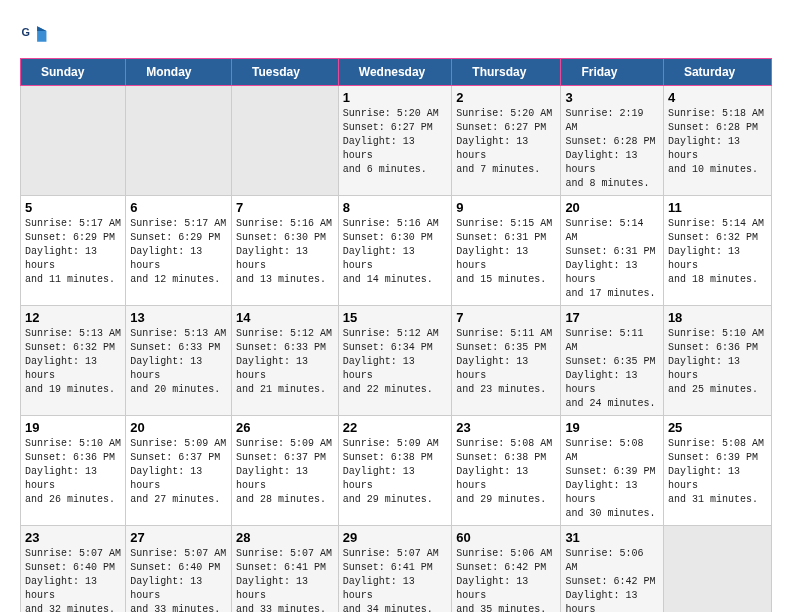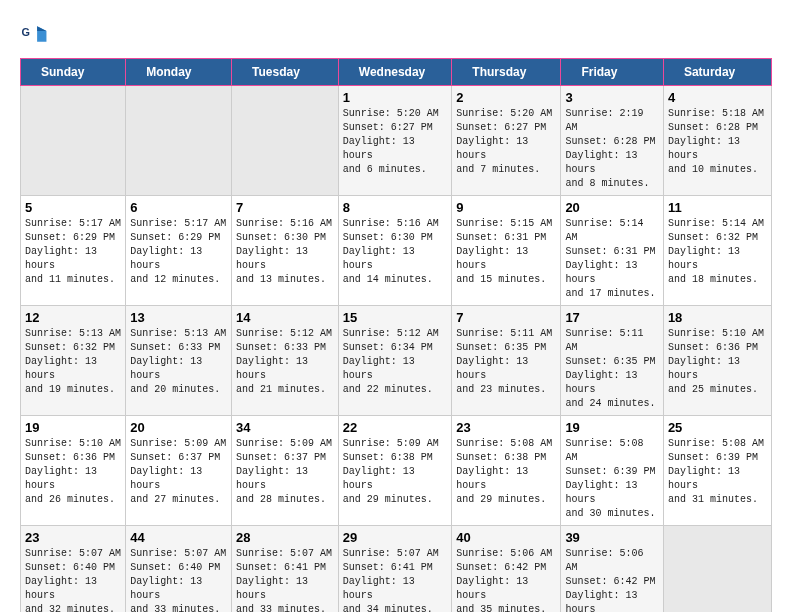--- a/index.html
+++ b/index.html
@@ -264,21 +264,21 @@
 and 26 minutes.</div>
         </td>
         <td>
           <div class="day-num">20</div>
           <div class="day-info" style="white-space: pre-line;">Sunrise: 5:09 AM
 Sunset: 6:37 PM
 Daylight: 13 hours
 and 27 minutes.</div>
         </td>
         <td>
-          <div class="day-num">34</div>
+          <div class="day-num">26</div>
           <div class="day-info" style="white-space: pre-line;">Sunrise: 5:09 AM
 Sunset: 6:37 PM
 Daylight: 13 hours
 and 28 minutes.</div>
         </td>
         <td>
           <div class="day-num">22</div>
           <div class="day-info" style="white-space: pre-line;">Sunrise: 5:09 AM
 Sunset: 6:38 PM
 Daylight: 13 hours
@@ -308,49 +308,49 @@
       </tr>
       <tr>
         <td>
           <div class="day-num">23</div>
           <div class="day-info" style="white-space: pre-line;">Sunrise: 5:07 AM
 Sunset: 6:40 PM
 Daylight: 13 hours
 and 32 minutes.</div>
         </td>
         <td>
-          <div class="day-num">44</div>
+          <div class="day-num">27</div>
           <div class="day-info" style="white-space: pre-line;">Sunrise: 5:07 AM
 Sunset: 6:40 PM
 Daylight: 13 hours
 and 33 minutes.</div>
         </td>
         <td>
           <div class="day-num">28</div>
           <div class="day-info" style="white-space: pre-line;">Sunrise: 5:07 AM
 Sunset: 6:41 PM
 Daylight: 13 hours
 and 33 minutes.</div>
         </td>
         <td>
           <div class="day-num">29</div>
           <div class="day-info" style="white-space: pre-line;">Sunrise: 5:07 AM
 Sunset: 6:41 PM
 Daylight: 13 hours
 and 34 minutes.</div>
         </td>
         <td>
-          <div class="day-num">40</div>
+          <div class="day-num">60</div>
           <div class="day-info" style="white-space: pre-line;">Sunrise: 5:06 AM
 Sunset: 6:42 PM
 Daylight: 13 hours
 and 35 minutes.</div>
         </td>
         <td>
-          <div class="day-num">39</div>
+          <div class="day-num">31</div>
           <div class="day-info" style="white-space: pre-line;">Sunrise: 5:06 AM
 Sunset: 6:42 PM
 Daylight: 13 hours
 and 35 minutes.</div>
         </td>
         <td class="empty-cell"></td>
       </tr>
     </tbody>
 </table>
 

